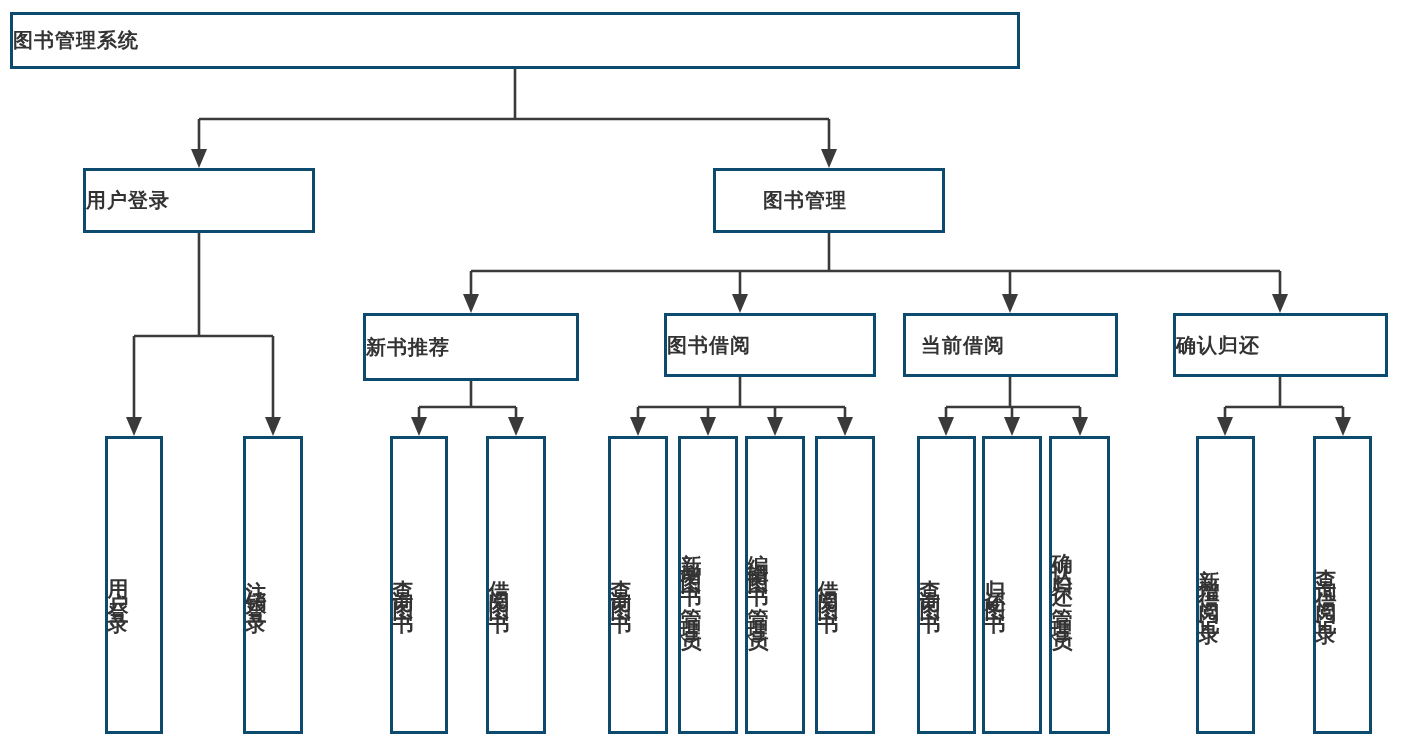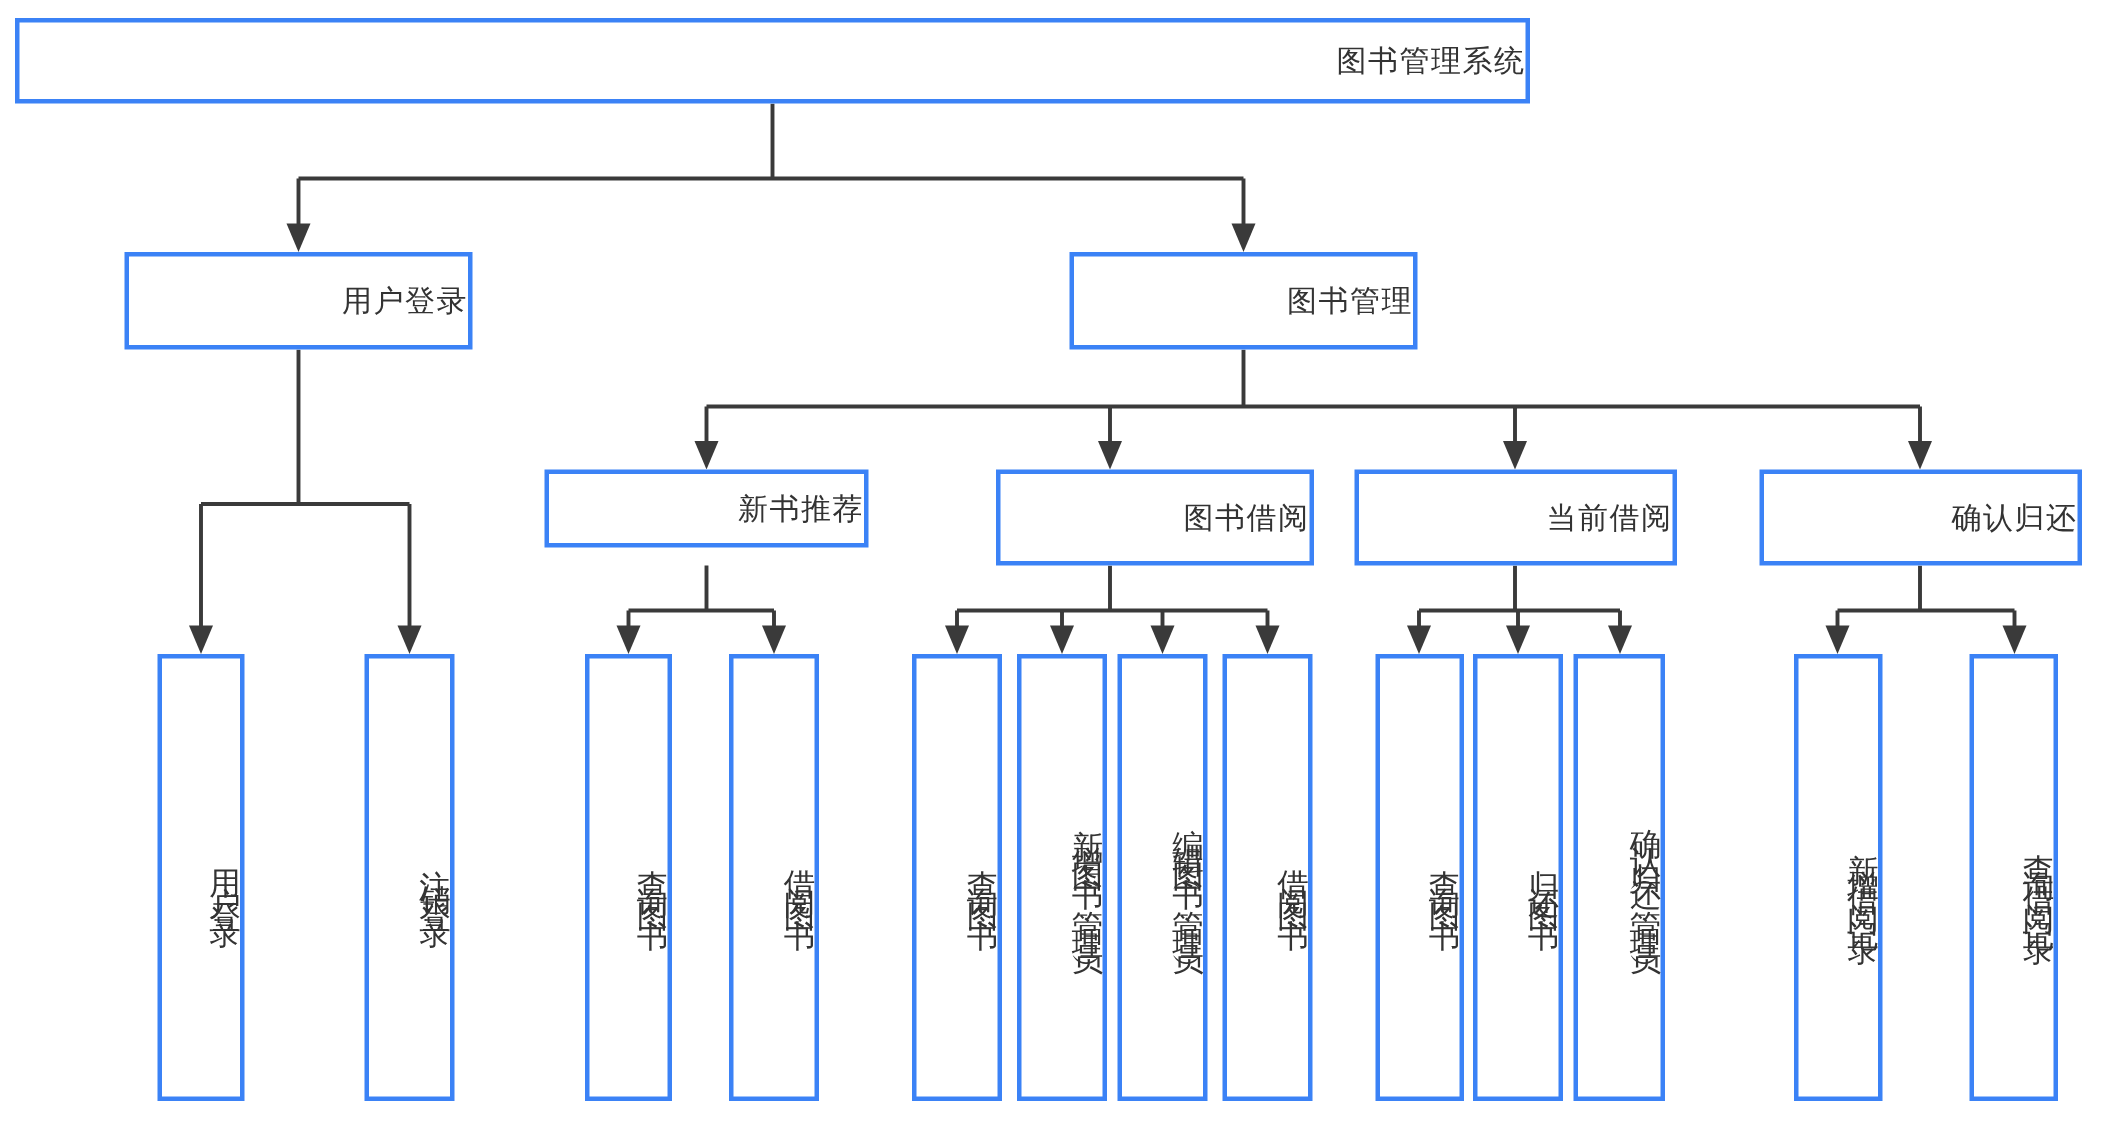--- a/index.html
+++ b/index.html
@@ -18,27 +18,28 @@
   .connectors {
     position: absolute;
     left: 0; top: 0;
     width: 1405px;
     height: 747px;
     pointer-events: none;
   }
   .box {
     position: absolute;
     box-sizing: border-box;
-    border: 3px solid #3b82f6;
+    border: 3px solid #0c4a6e;
     background: #ffffff;
     display: flex;
     align-items: center;
-    justify-content: flex-end;
+    justify-content: flex-start;
     color: #333333;
     z-index: 2;
+    font-weight: bold;
   }
   .h-label {
     font-size: 20px;
     letter-spacing: 1px;
     white-space: nowrap;
   }
   .leaf {
     top: 436px;
     height: 298px;
   }
@@ -103,27 +104,27 @@
     <span class="h-label">图书管理系统</span>
   </div>
 
   <div class="box" style="left:83px; top:168px; width:232px; height:65px;">
     <span class="h-label">用户登录</span>
   </div>
   <div class="box" style="left:713px; top:168px; width:232px; height:65px;padding-left:47px;">
     <span class="h-label">图书管理</span>
   </div>
 
-  <div class="box" style="left:363px; top:313px; width:216px; height:52px;padding-left:16px;">
+  <div class="box" style="left:363px; top:313px; width:216px; height:68px;">
     <span class="h-label">新书推荐</span>
   </div>
   <div class="box" style="left:664px; top:313px; width:212px; height:64px;">
     <span class="h-label">图书借阅</span>
   </div>
-  <div class="box" style="left:903px; top:313px; width:215px; height:64px;">
+  <div class="box" style="left:903px; top:313px; width:215px; height:64px;padding-left:15px;">
     <span class="h-label">当前借阅</span>
   </div>
   <div class="box" style="left:1173px; top:313px; width:215px; height:64px;">
     <span class="h-label">确认归还</span>
   </div>
 
   <div class="box leaf" style="left:105px; width:58px;">
     <span class="v-label">用户登录</span>
   </div>
   <div class="box leaf" style="left:243px; width:60px;">

